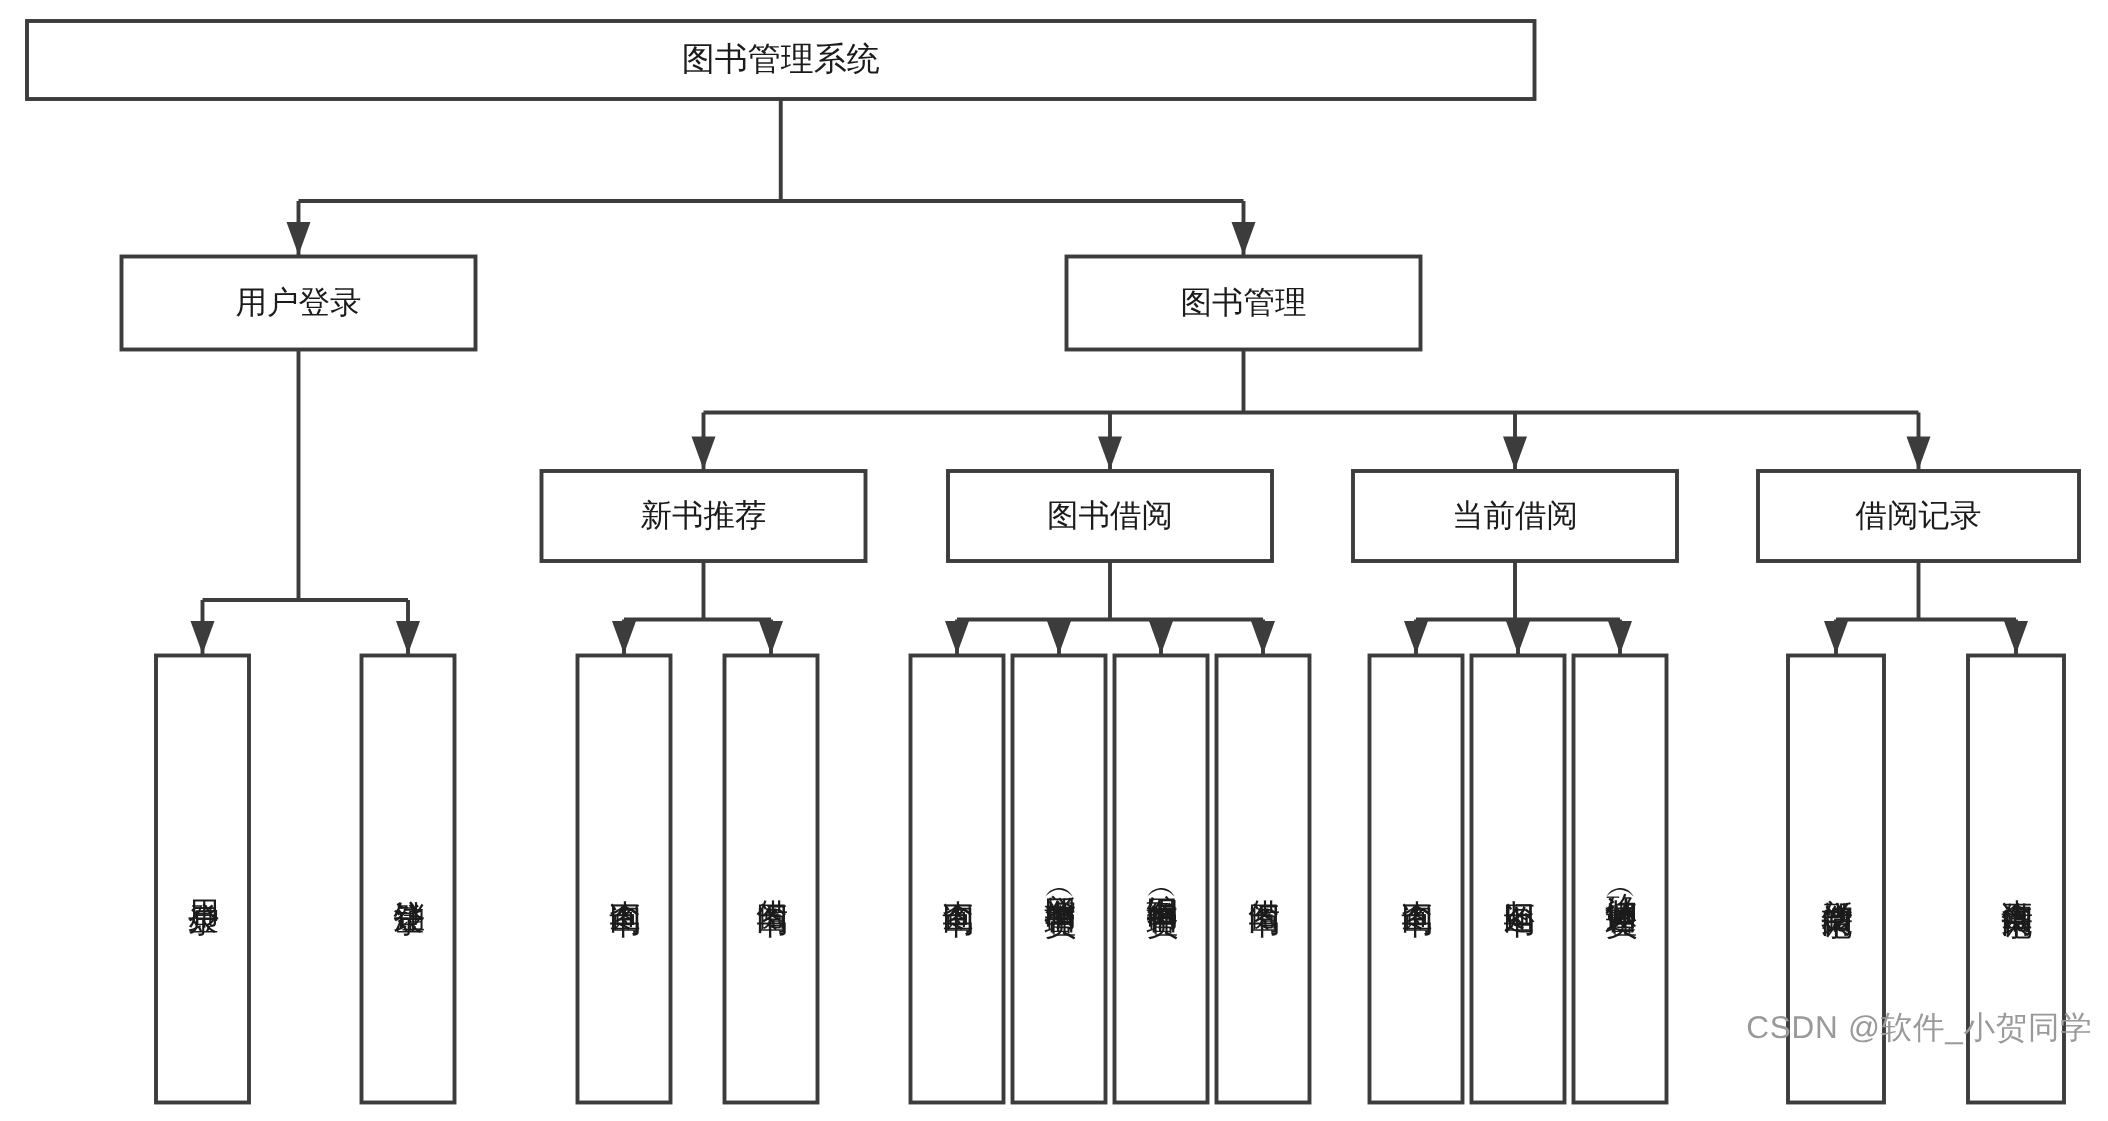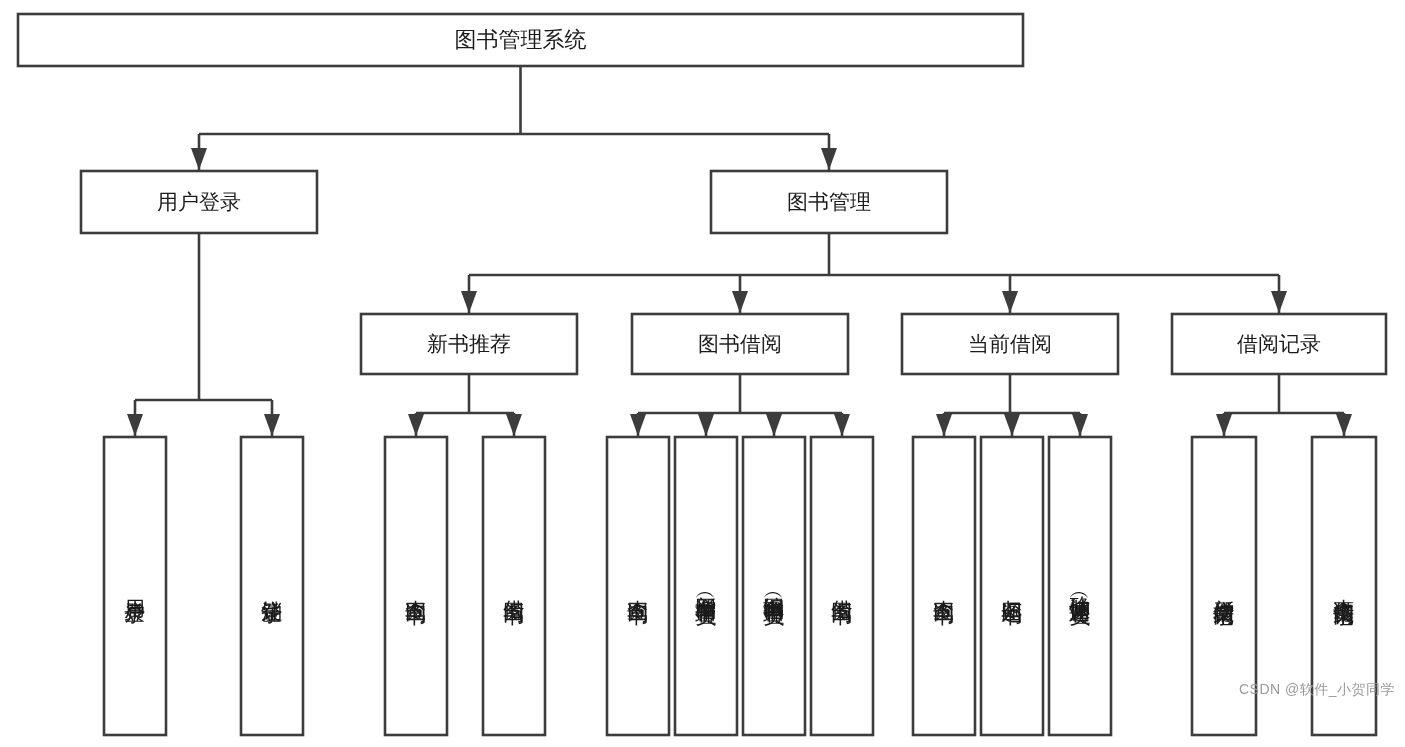--- a/index.html
+++ b/index.html
@@ -71,21 +71,21 @@
     letter-spacing: 1.5px;
     color: #1b1b1b;
     white-space: nowrap;
     text-align: center;
   }
   .watermark {
     position: absolute;
     right: 10px;
     bottom: 6px;
     font-family: "Liberation Sans", "DejaVu Sans", sans-serif;
-    font-size: 14px;
+    font-size: 21px;
     color: #9a9a9a;
     letter-spacing: 0.5px;
     white-space: nowrap;
   }
 </style>
 </head>
 <body>
 
 <div id="diagram-root">
 

